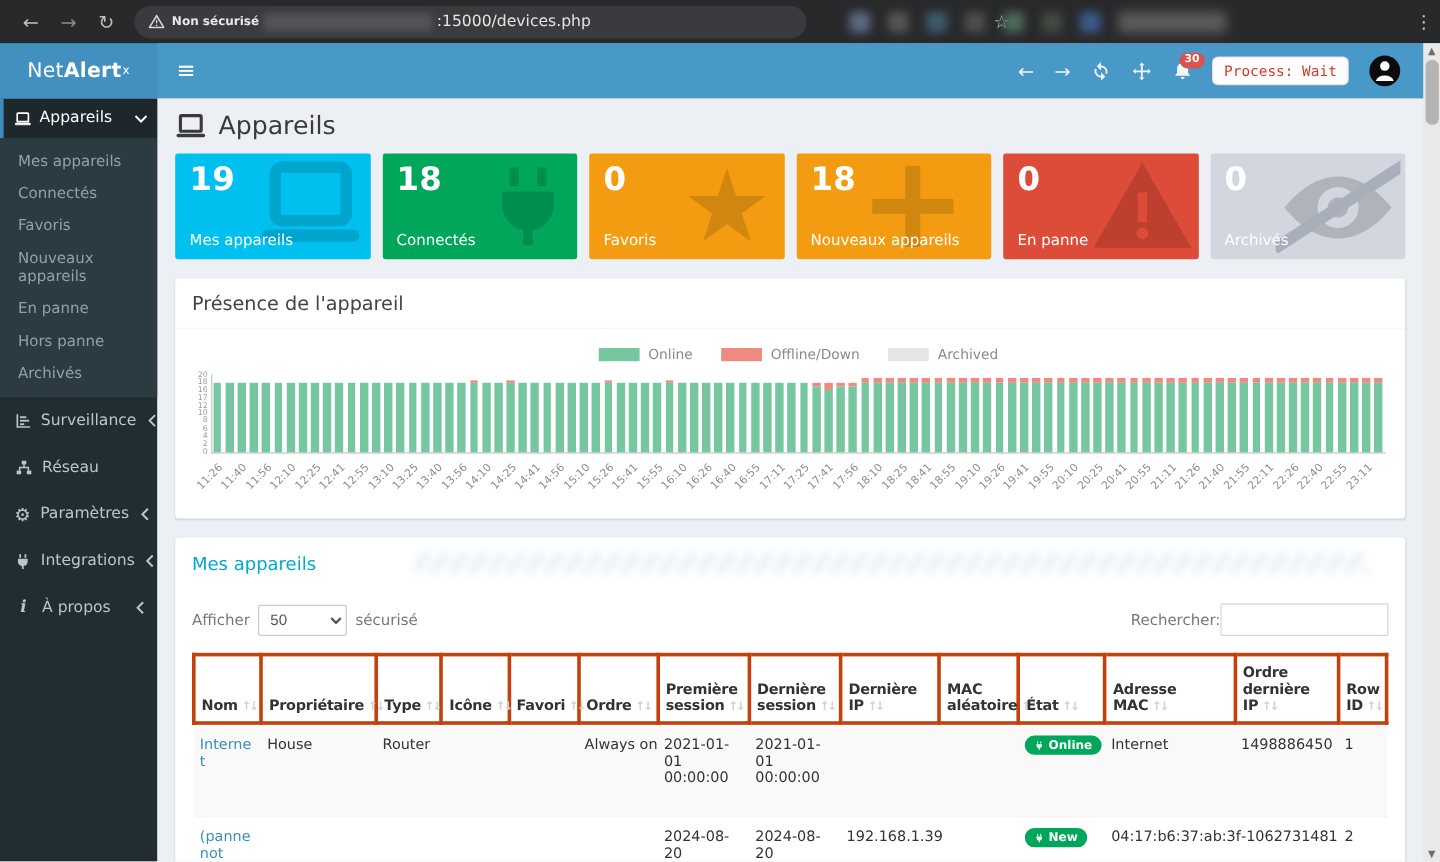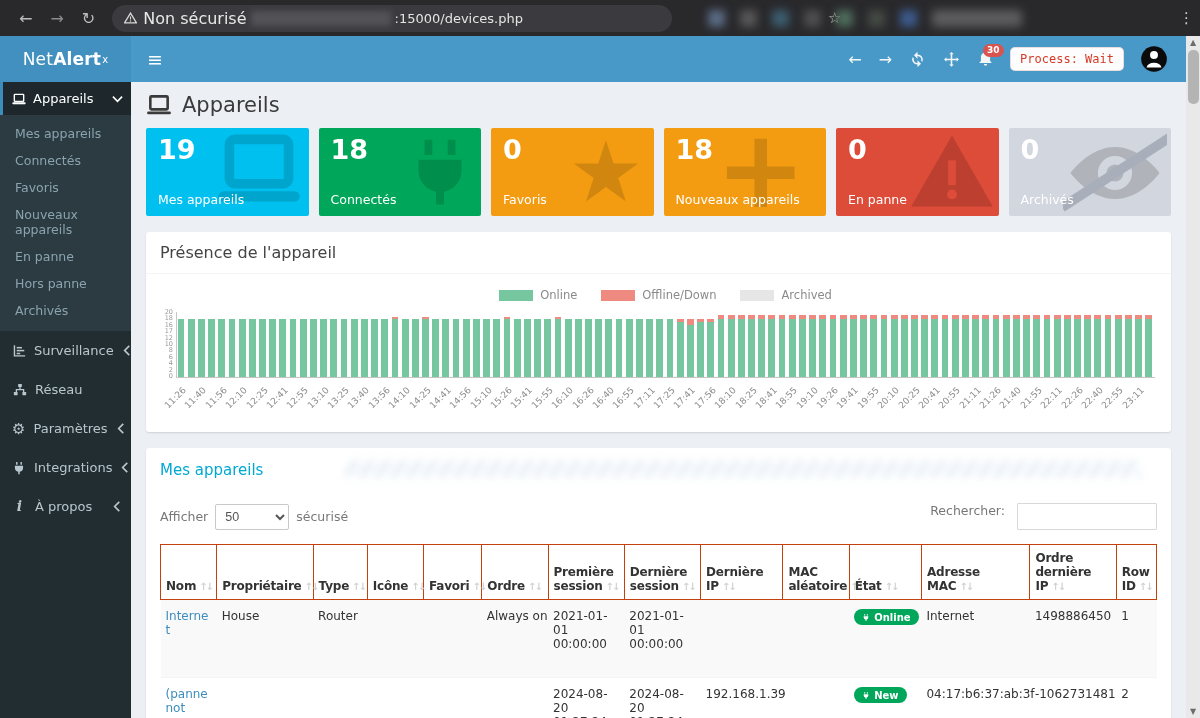--- a/index.html
+++ b/index.html
@@ -10,21 +10,21 @@
     background:#ecf0f5;
   }
   svg { display:block; }
 
   
   .browser { position:absolute; top:0; left:0; right:0; height:36px; background:#29292c; display:flex; align-items:center; color:#cfcfcf; z-index:30; padding-left:10px; }
   .bnav { font-size:16px; color:#bdbdbd; margin:0 9px; cursor:pointer; }
   .bnav.dim { color:#8c8c8c; }
   .urlbar { background:#3b3b3f; border-radius:15px; height:27px; width:560px; margin-left:8px; display:flex; align-items:center; padding:0 12px; color:#e4e4e4; font-size:13px; }
   .url-warn { margin-right:6px; }
-  .url-sec { font-weight:normal; font-size:16px; color:#e8e8e8; }
+  .url-sec { font-weight:bold; font-size:10px; color:#e8e8e8; }
   .url-redact { width:140px; height:15px; background:#525257; border-radius:2px; filter:blur(3px); margin:0 4px; }
   .url-star { margin-left:auto; color:#cfcfcf; font-size:15px; position:absolute; left:828px; }
   .ext-row { display:flex; align-items:center; gap:15px; margin-left:36px; }
   .ext-sq { width:17px; height:17px; border-radius:3px; filter:blur(4px); }
   .ext-wide { width:90px; height:17px; border-radius:3px; filter:blur(5px); background:#5d5d60; }
   .bdots { position:absolute; right:6px; font-size:15px; color:#cfcfcf; letter-spacing:0; }
 
   
   .appheader { position:absolute; top:36px; left:0; right:0; height:46px; background:#4899c7; display:flex; align-items:center; z-index:10; }
   .logo { width:131px; height:46px; background:#4190bf; color:#fff; display:flex; align-items:center; justify-content:center; font-size:17px; letter-spacing:0.2px; }
@@ -88,25 +88,25 @@
   .xaxis { position:relative; height:50px; }
   .xaxis span { position:absolute; top:7px; width:42px; text-align:right; font-size:9px; color:#8c8c8c; transform:rotate(-45deg); transform-origin:100% 0; white-space:nowrap; }
 
   
   .tbl-title { color:#00a9d4; font-size:15px; padding:13px 14px 10px; position:relative; }
   .title-blur { position:absolute; left:200px; right:30px; top:12px; height:18px; filter:blur(4px); opacity:0.25;
     background:repeating-linear-gradient(-55deg,#7fa8cc 0 5px,transparent 5px 13px); }
   .controls { display:flex; justify-content:space-between; align-items:center; padding:14px 14px 12px; font-size:12.5px; color:#777; }
   .len-ctl { display:flex; align-items:center; gap:7px; }
   .len-ctl select { width:74px; height:26px; border:1px solid #c9c9c9; border-radius:2px; color:#555; padding:2px 5px; background:#fff; font-size:12.5px; }
-  .search-ctl { display:flex; gap:12px; }
+  .search-ctl { display:flex; align-items:center; gap:0; }
   .search-ctl input { width:140px; height:27px; border:1px solid #d8d8d8; border-radius:1px; padding:0 6px; font-size:12.5px; }
 
   table.devices { border-collapse:collapse; margin:2px 14px 0; width:calc(100% - 28px); font-size:12px; color:#333; table-layout:fixed; }
-  table.devices th { border:1px solid #c2410c; vertical-align:bottom; text-align:left; padding:6px 5px; font-weight:bold; font-size:12px; letter-spacing:-0.2px; cursor:pointer; background:#fff; }
+  table.devices th { border:3px solid #c2410c; vertical-align:bottom; text-align:left; padding:6px 5px; font-weight:bold; font-size:12px; letter-spacing:-0.2px; cursor:pointer; background:#fff; }
   .sort { color:#d2d2d2; letter-spacing:-2px; font-size:10px; margin-left:3px; white-space:nowrap; }
   table.devices td { padding:9px 5px; vertical-align:top; border-top:1px solid #f4f4f4; overflow-wrap:break-word; }
   tr.striped td { background:#f9f9f9; }
   tr.row1 td { height:78px; }
   a.devlink { color:#3c8dbc; text-decoration:none; cursor:pointer; }
   .pill { display:inline-flex; align-items:center; gap:4px; background:#00a65a; color:#fff; font-size:10px; font-weight:bold; padding:2.5px 8px; border-radius:10px; white-space:nowrap; }
   .pill svg { width:8px; height:9px; fill:#fff; }
   .ip-redact { width:66px; height:16px; background:#d6d6d6; border-radius:2px; filter:blur(2.5px); }
   .nowrap { white-space:nowrap; }
 

